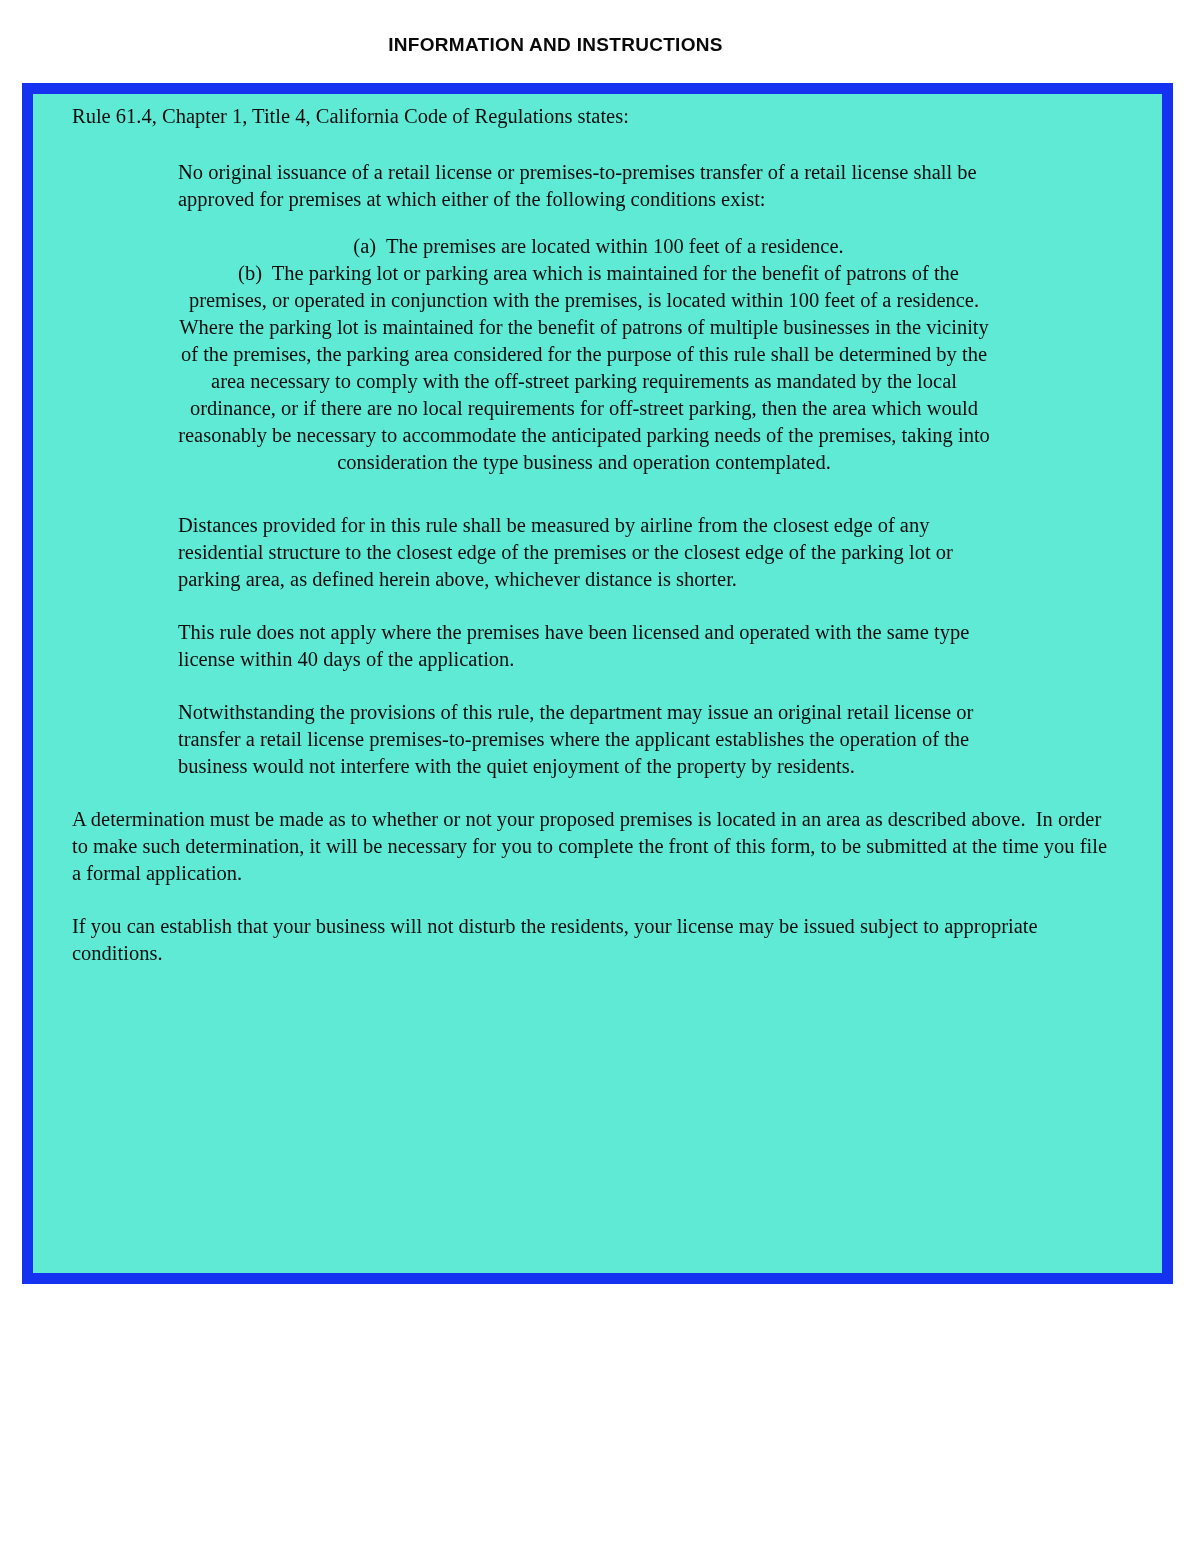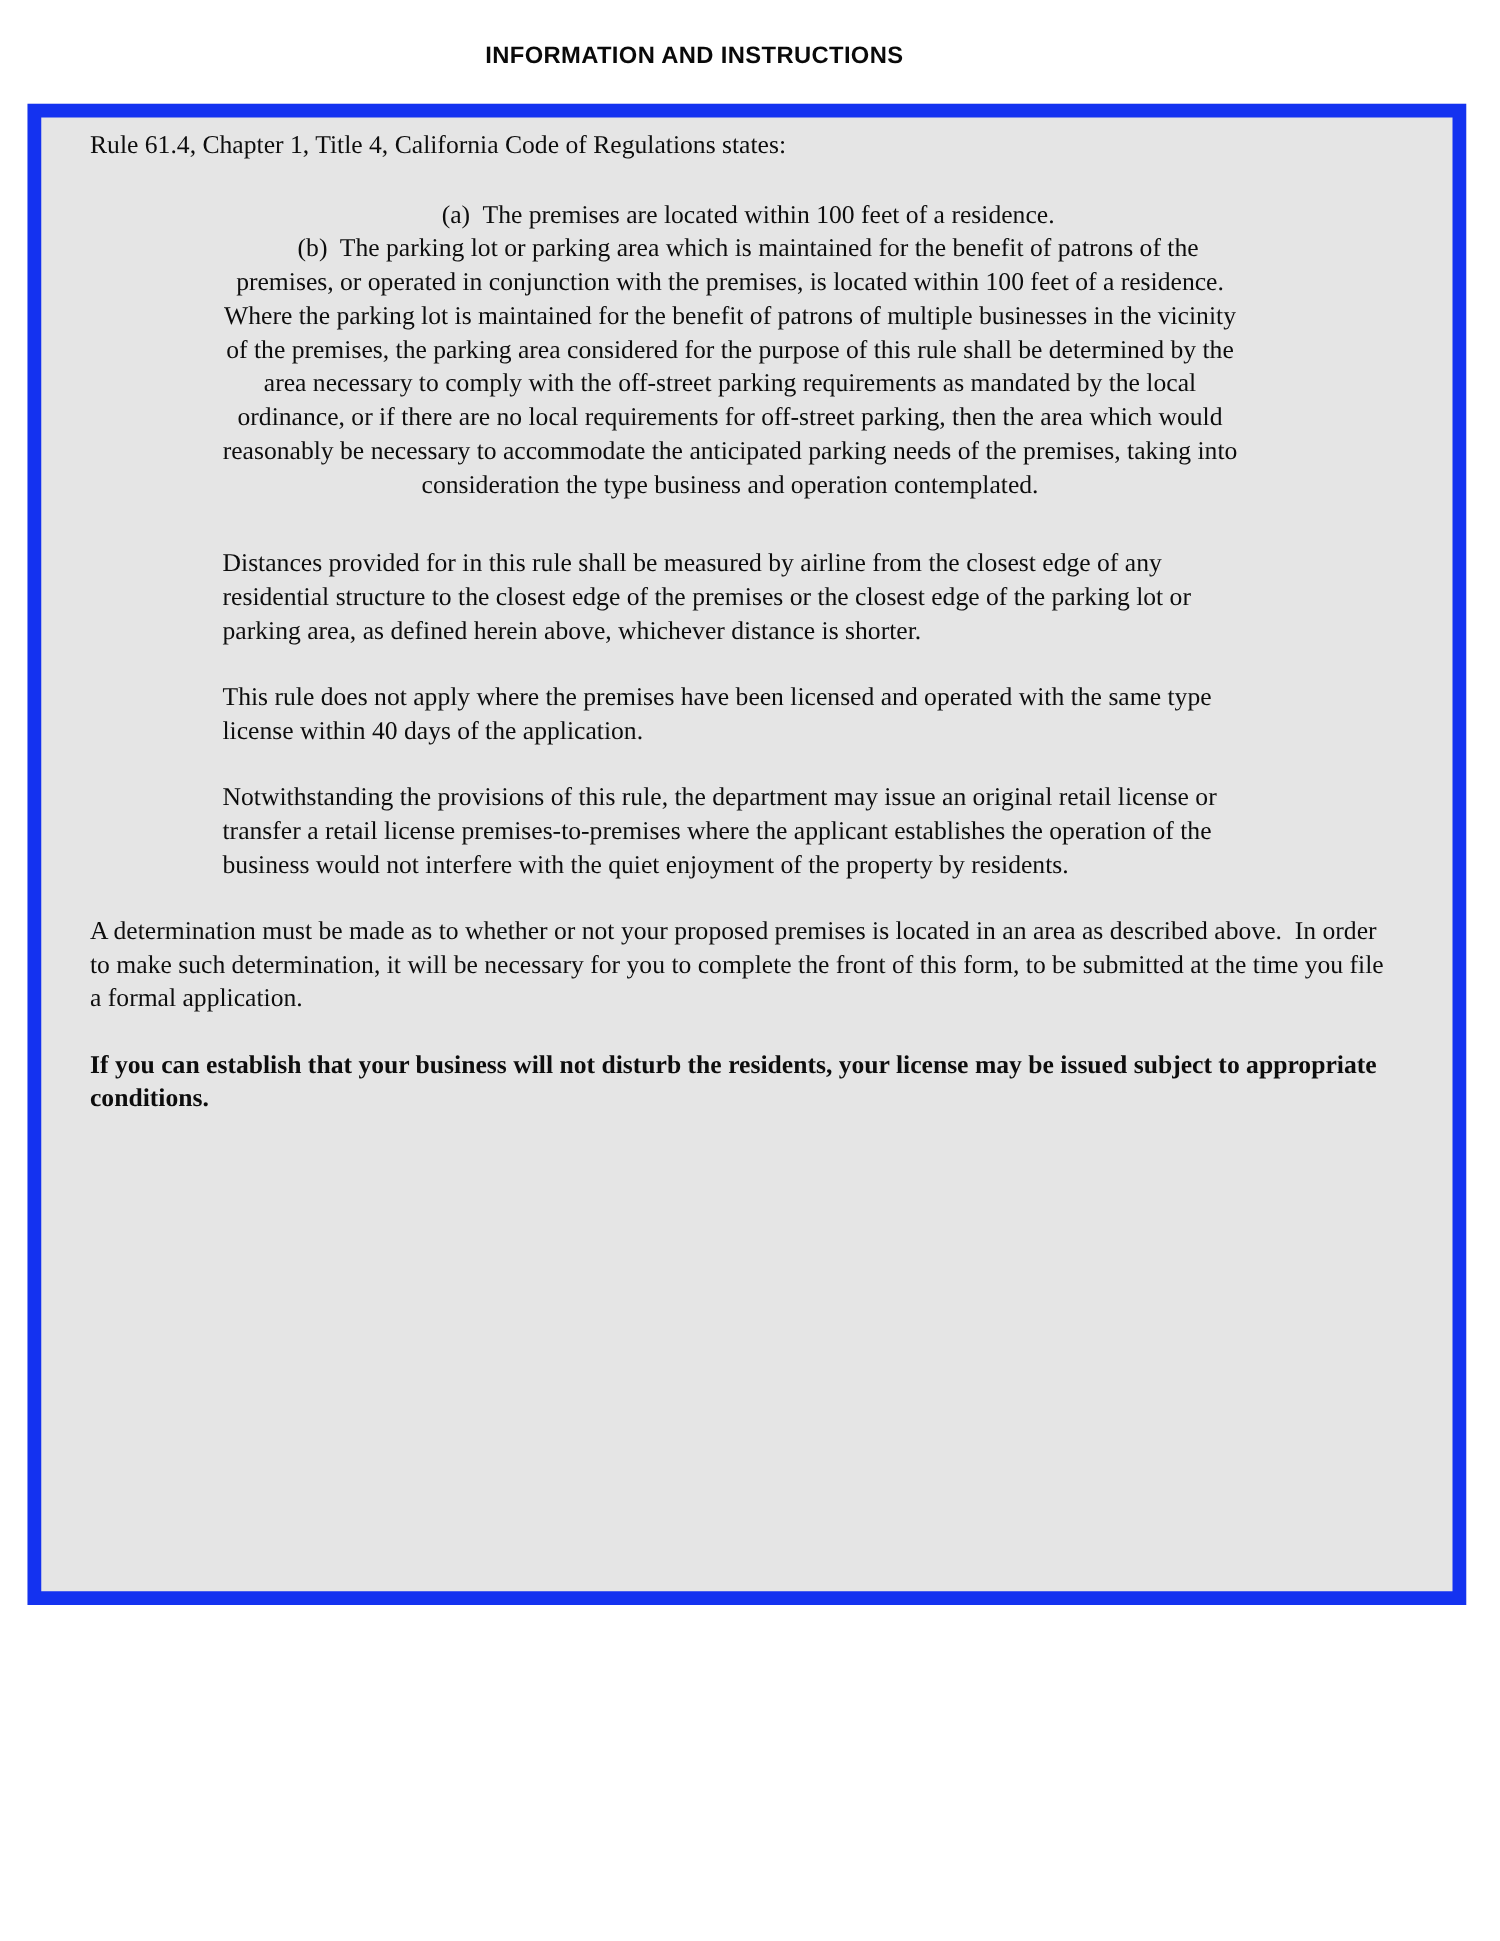--- a/index.html
+++ b/index.html
@@ -30,21 +30,21 @@
     color: #0a0a0a;
   }
   .rule-box {
     position: absolute;
     left: 22px;
     top: 83px;
     box-sizing: border-box;
     width: 1151px;
     height: 1201px;
     border: 11px solid #1432f0;
-    background: #e5e5e5;
+    background: #5eead4;
     padding: 9px 24px 0 39px;
   }
   .rule-box p {
     margin: 0 0 26px 0;
     font-size: 20.5px;
     line-height: 27px;
     white-space: pre-wrap;
   }
   p.intro {
     margin-bottom: 29px;
@@ -62,36 +62,36 @@
   }
   .condition-items p {
     margin: 0;
     text-indent: 29px;
   }
   p.flush {
     width: 1048px;
   }
   p.flush:last-child {
     margin-bottom: 0;
-    font-weight: bold;
   }
 </style>
 </head>
 <body>
 
 <div class="page">
 
   <h1 class="doc-title">INFORMATION AND INSTRUCTIONS</h1>
 
   <div class="rule-box">
 
     <p class="intro">Rule 61.4, Chapter 1, Title 4, California Code of Regulations states:</p>
 
     <div class="indent-block">
 
+      <p class="lead-para">No original issuance of a retail license or premises-to-premises transfer of a retail license shall be approved for premises at which either of the following conditions exist:</p>
 
       <div class="condition-items">
         <p>(a)  The premises are located within 100 feet of a residence.</p>
         <p>(b)  The parking lot or parking area which is maintained for the benefit of patrons of the premises, or operated in conjunction with the premises, is located within 100 feet of a residence.  Where the parking lot is maintained for the benefit of patrons of multiple businesses in the vicinity of the premises, the parking area considered for the purpose of this rule shall be determined by the area necessary to comply with the off-street parking requirements as mandated by the local ordinance, or if there are no local requirements for off-street parking, then the area which would reasonably be necessary to accommodate the anticipated parking needs of the premises, taking into consideration the type business and operation contemplated.</p>
       </div>
 
       <p>Distances provided for in this rule shall be measured by airline from the closest edge of any residential structure to the closest edge of the premises or the closest edge of the parking lot or parking area, as defined herein above, whichever distance is shorter.</p>
 
       <p>This rule does not apply where the premises have been licensed and operated with the same type license within 40 days of the application.</p>
 

